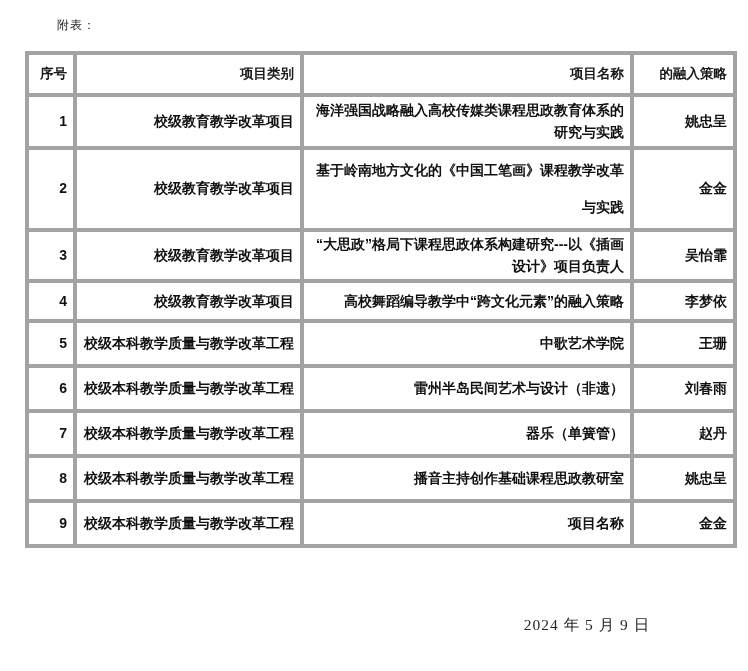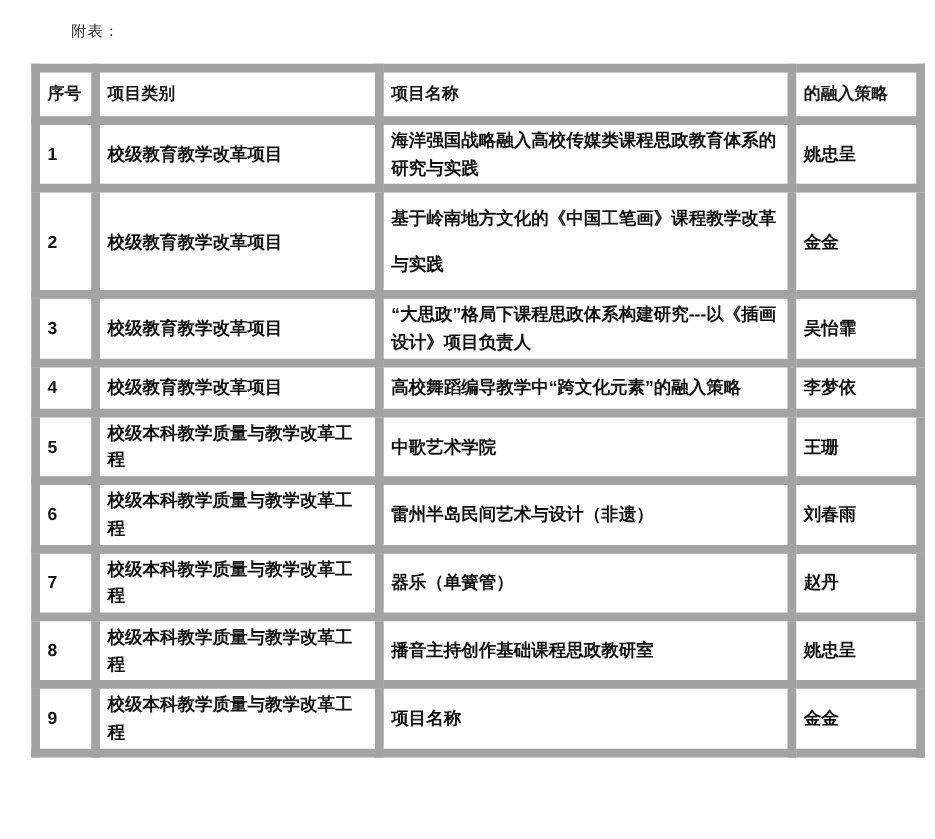--- a/index.html
+++ b/index.html
@@ -26,22 +26,22 @@
   }
   table.projects {
     position: absolute;
     left: 25px;
     top: 51px;
     width: 708px;
     border-collapse: collapse;
     table-layout: fixed;
   }
   table.projects td, table.projects th {
-    border: 7px solid #a3a3a3;
-    text-align: left;
+    border: 4px solid #a3a3a3;
+    text-align: right;
     vertical-align: middle;
     font-size: 14px;
     line-height: 1.55;
     padding: 2px 6px;
     word-break: break-all;
   }
   table.projects th {
     font-weight: bold;
     font-size: 13.5px;
   }
@@ -145,13 +145,14 @@
     <tr class="row-s">
       <td class="num-cell">9</td>
       <td class="cat-cell">校级本科教学质量与教学改革工程</td>
       <td class="name-cell">项目名称</td>
       <td class="leader-cell">金金</td>
     </tr>
   </tbody>
 </table>
 
 <div class="footer-block">
+  <div class="footer-date">2024 年 5 月 9 日</div>
 </div>
 
 </body></html>

